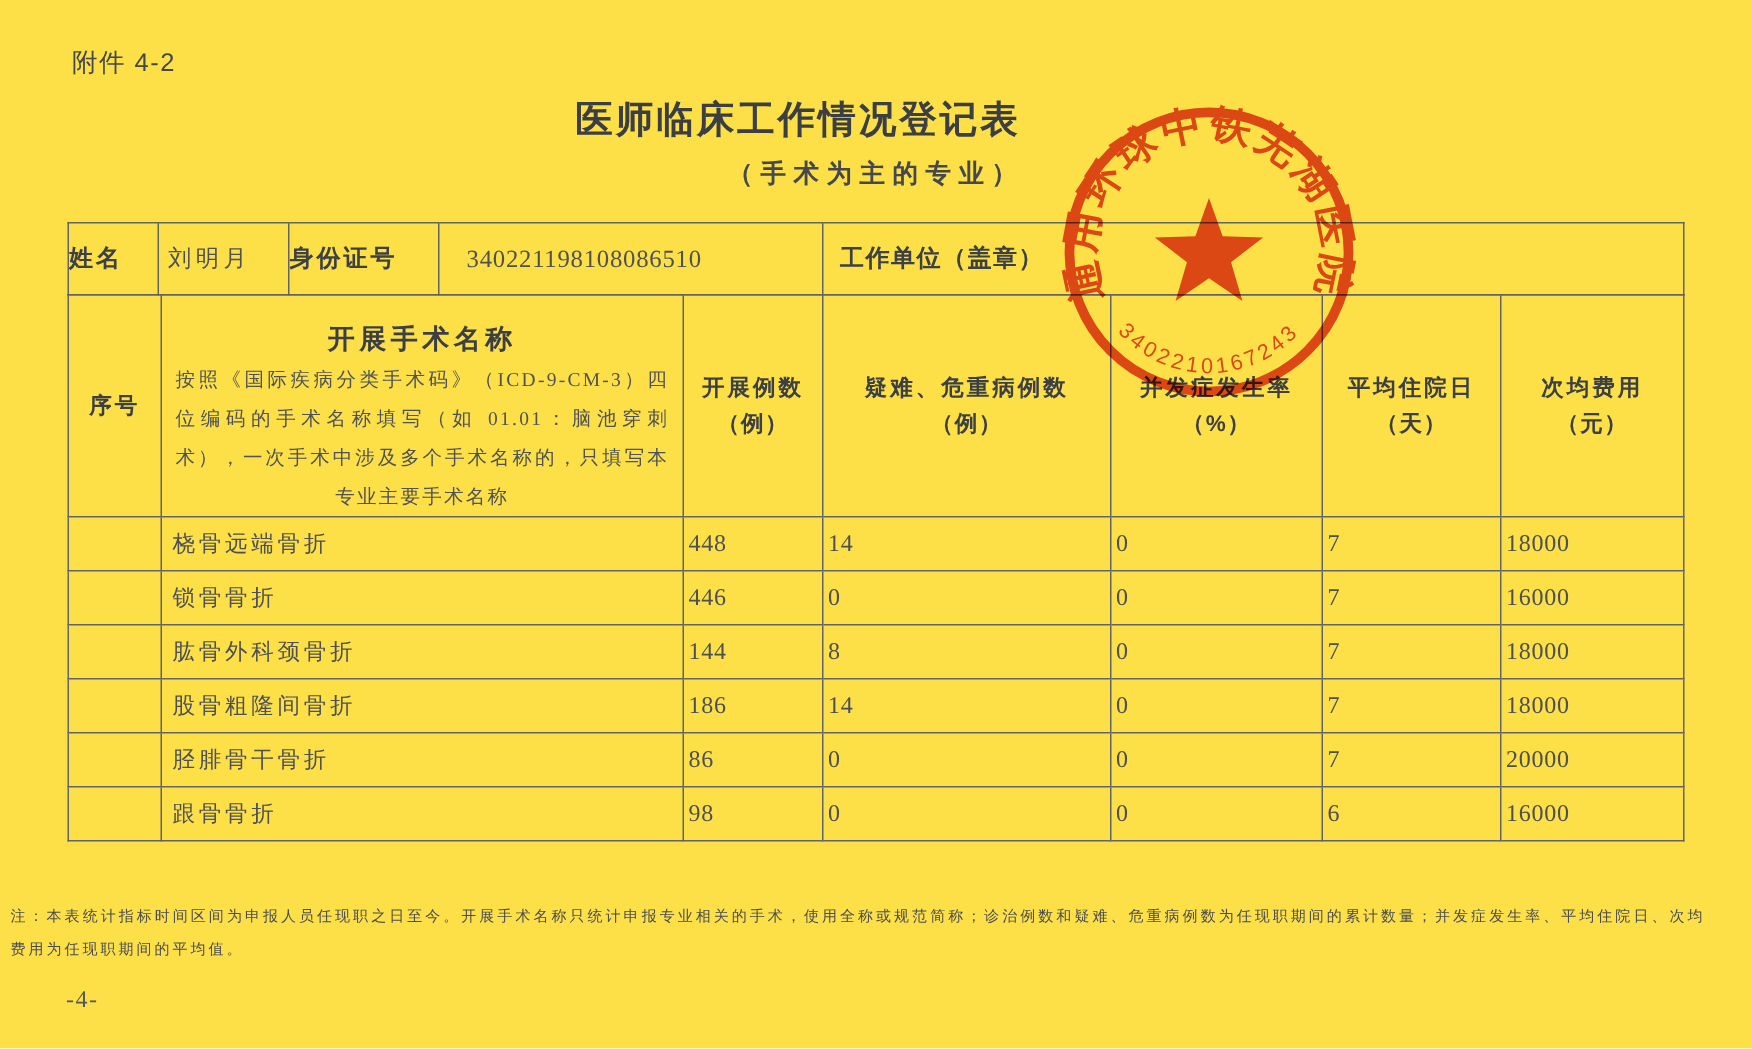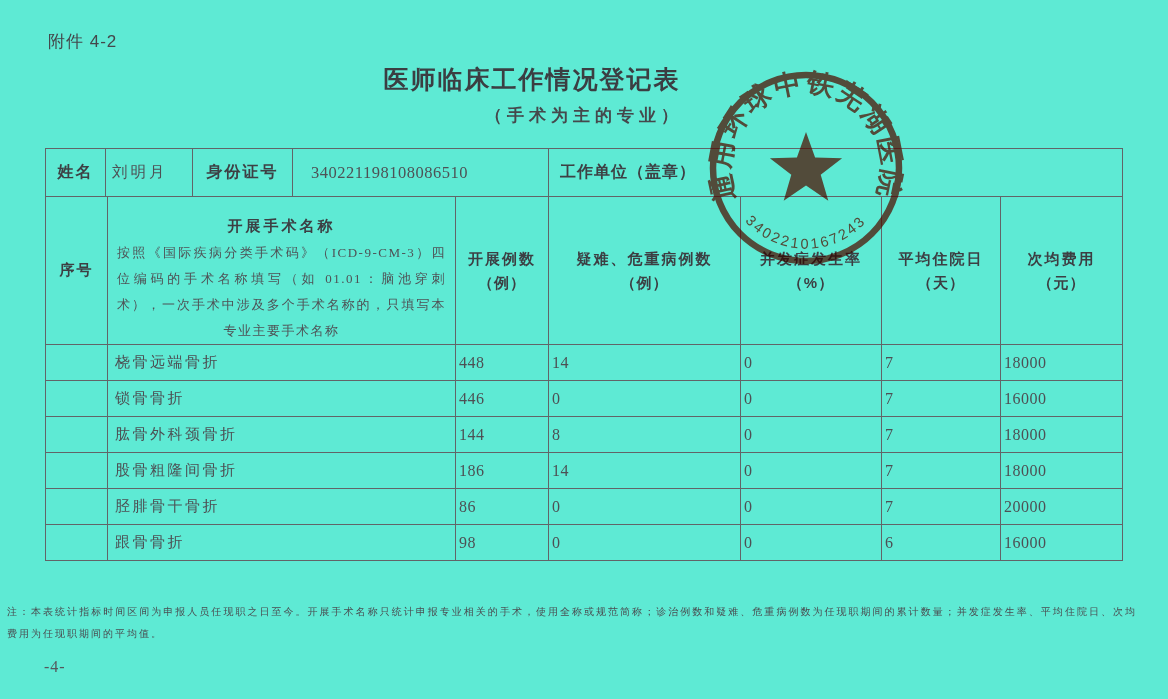--- a/index.html
+++ b/index.html
@@ -1,20 +1,20 @@
 <!DOCTYPE html>
 <html><head>
 <meta charset="utf-8">
 <style>
   * { margin:0; padding:0; box-sizing:border-box; }
   html,body { background:#ffffff; }
   body { font-family:"Liberation Serif", serif; }
   .sheet{
     position:relative; width:1168px; height:699px;
-    background:#5eead4; overflow:hidden; color:#4c4f53;text-decoration:underline;
+    background:#fde047; overflow:hidden; color:#4c4f53;text-decoration:underline;
   }
   .attachment{
     position:absolute; top:30px; left:48px;
     font-family:"Liberation Sans", sans-serif;
     font-size:17px; color:#44474b; letter-spacing:1px;
   }
   .title{
     position:absolute; top:63px; left:0; width:1064px; text-align:center;
     font-family:"Liberation Sans", sans-serif;
     font-size:25px; font-weight:700; letter-spacing:2px; color:#3b3e42;
@@ -23,34 +23,34 @@
     position:absolute; top:104px; left:0; width:1168px; text-align:center;
     font-size:17px; font-weight:600; letter-spacing:5px; color:#45484c;
   }
   .tablewrap{ position:absolute; top:148px; left:45px; width:1077px; }
   table{ border-collapse:collapse; table-layout:fixed; width:1077px; }
   td,th{ border:1px solid #626467; vertical-align:middle; overflow:hidden; }
   table.main{ margin-top:-1px; }
   .info tr{ height:48px; }
   .info .lbl{
     font-family:"Liberation Sans", sans-serif; font-weight:700;
-    font-size:16px; color:#3d4044; text-align:center; letter-spacing:2px;
+    font-size:16px; color:#3d4044; letter-spacing:2px;
   }
   .info .lbl.unit{ text-align:left; padding-left:11px; letter-spacing:1px; }
   .info .val{ font-size:15.5px; text-align:left; padding-left:6px; letter-spacing:3px; color:#4e5155; }
   .info .val.id{ font-size:16.5px; letter-spacing:0.5px; padding-left:18px; }
   .main thead tr{ height:148px; }
   .main th{
     font-family:"Liberation Sans", sans-serif; font-weight:700;
     font-size:15px; color:#3c3f43; text-align:center; letter-spacing:2px;
     padding:0 2px;
   }
   .main th .line{ display:block; line-height:24px; }
   .main th .unit{ display:block; line-height:24px; letter-spacing:1px; }
-  .sh-title{ font-size:15px; letter-spacing:3px; line-height:24px; margin-top:16px; }
+  .sh-title{ font-size:18px; letter-spacing:3px; line-height:24px; margin-top:16px; }
   .sh-note{
     font-family:"Liberation Serif", serif; font-weight:400;
     font-size:13px; color:#4f5256; letter-spacing:1.5px; line-height:26px;
     text-align:justify; text-align-last:center; padding:2px 7px 0 7px;
   }
   .main tbody tr{ height:36px; }
   .main tbody td{ font-size:15px; color:#4d5054; }
   .main td.name-cell{ text-align:left; padding-left:7px; letter-spacing:2.5px; }
   .main td.num-cell{ text-align:left; padding-left:3px; font-size:16px; letter-spacing:0.5px; }
   .note{

